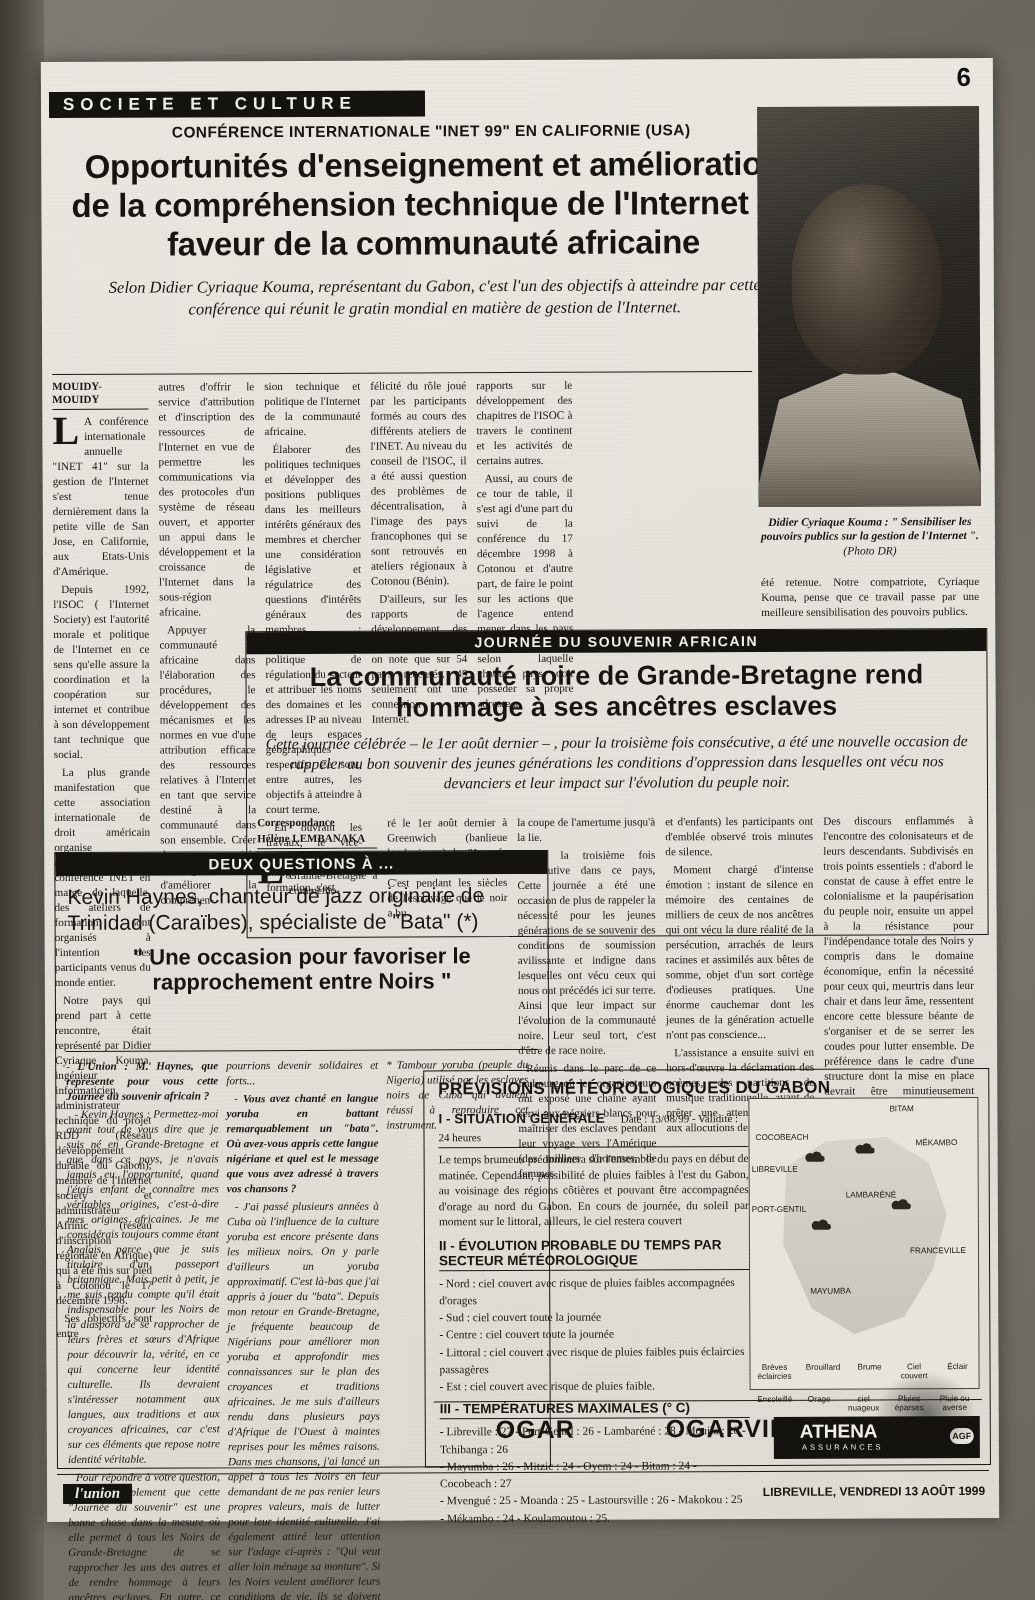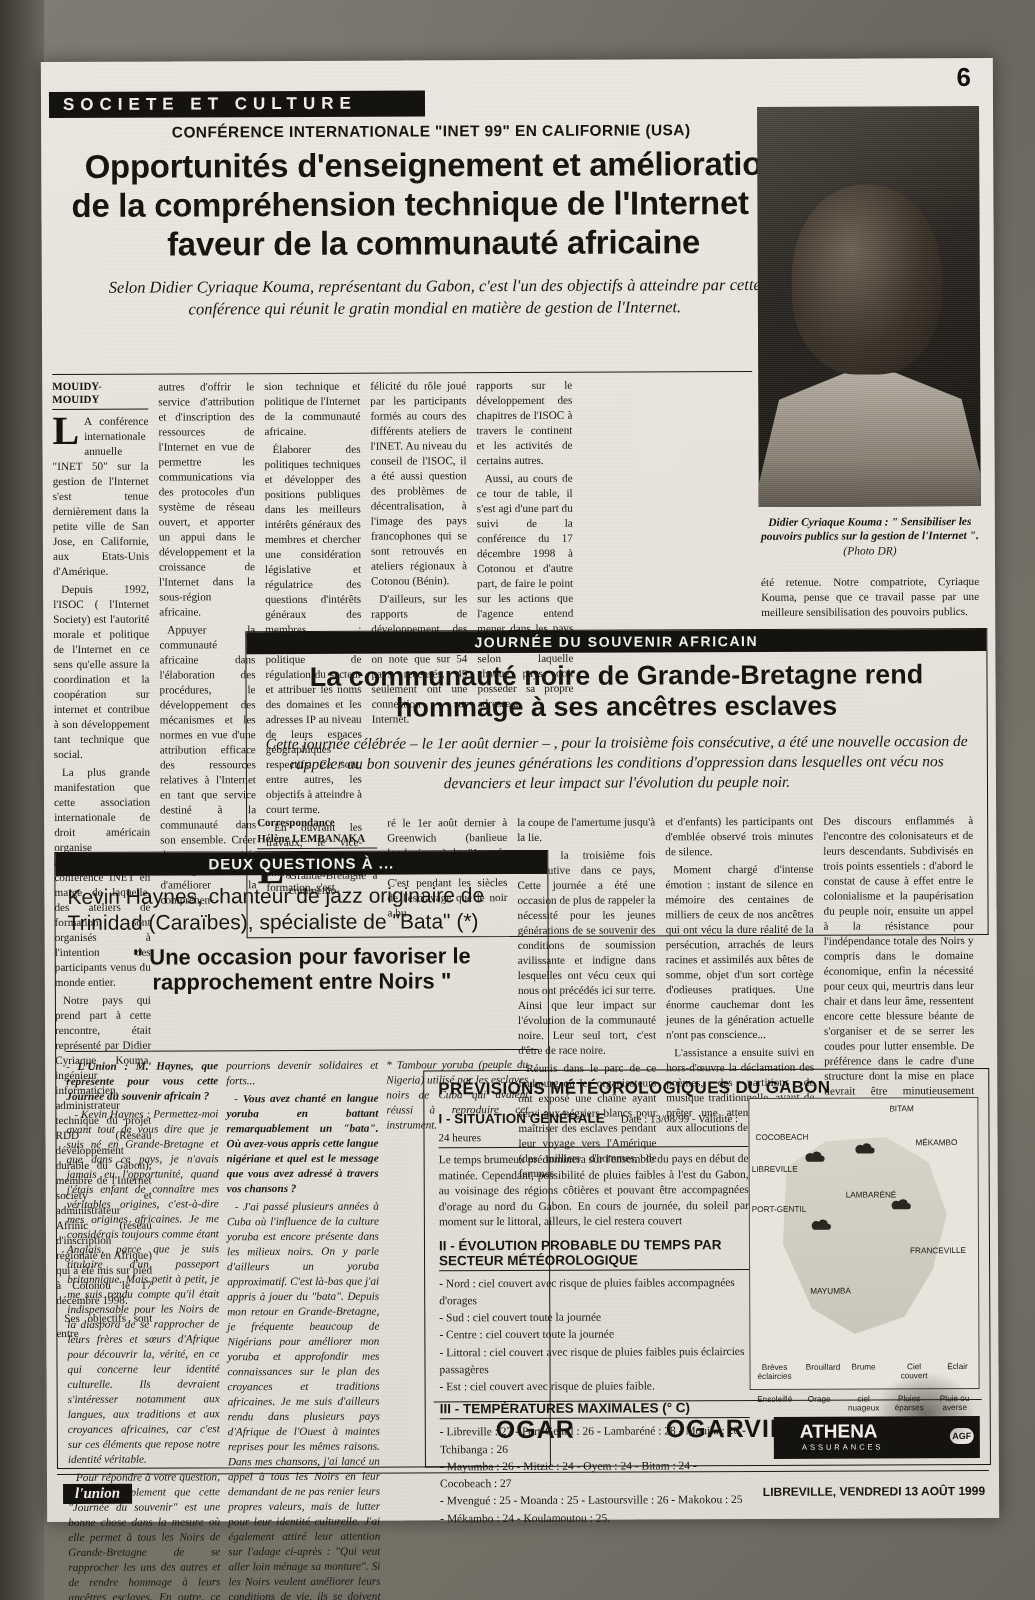--- a/index.html
+++ b/index.html
@@ -164,21 +164,21 @@
         <span>Didier Cyriaque Kouma : " Sensibiliser les pouvoirs publics sur la gestion de l'Internet ".</span>
         <span class="photoby">(Photo DR)</span>
       </div>
 
       <div class="rule" style="left:10px;top:312px;width:700px;height:1.4px;"></div>
 
       <div class="cols">
         <div class="col" style="width:96px;margin-right:10px;">
           <div class="credit">MOUIDY-MOUIDY</div>
           <div class="rule" style="position:static;height:1px;width:100%;margin-bottom:4px;"></div>
-          <p class="first"><span class="dropcap">L</span><span>A conférence internationale annuelle "INET 50" sur la gestion de l'Internet s'est tenue dernièrement dans la petite ville de San Jose, en Californie, aux Etats-Unis d'Amérique.</span></p>
+          <p class="first"><span class="dropcap">L</span><span>A conférence internationale annuelle "INET 41" sur la gestion de l'Internet s'est tenue dernièrement dans la petite ville de San Jose, en Californie, aux Etats-Unis d'Amérique.</span></p>
           <p>Depuis 1992, l'ISOC ( l'Internet Society) est l'autorité morale et politique de l'Internet en ce sens qu'elle assure la coordination et la coopération sur internet et contribue à son développement tant technique que social.</p>
           <p>La plus grande manifestation que cette association internationale de droit américain organise annuellement, est la conférence INET en marge de laquelle, des ateliers de formation sont organisés à l'intention des participants venus du monde entier.</p>
           <p>Notre pays qui prend part à cette rencontre, était représenté par Didier Cyriaque Kouma, ingénieur informaticien, administrateur technique du projet RDD (Réseau développement durable du Gabon), membre de l'Internet society et administrateur Afrinic (réseau d'inscription régionale en Afrique) qui a été mis sur pied à Cotonou le 17 décembre 1998.</p>
           <p>Ses objectifs sont entre</p>
         </div>
         <div class="col" style="width:96px;margin-right:10px;">
           <p class="first">autres d'offrir le service d'attribution et d'inscription des ressources de l'Internet en vue de permettre les communications via des protocoles d'un système de réseau ouvert, et apporter un appui dans le développement et la croissance de l'Internet dans la sous-région africaine.</p>
           <p>Appuyer la communauté africaine dans l'élaboration des procédures, le développement des mécanismes et les normes en vue d'une attribution efficace des ressources relatives à l'Internet en tant que service destiné à la communauté dans son ensemble. Créer des opportunités d'enseignement afin d'améliorer la compréhen-</p>
         </div>
         <div class="col" style="width:96px;margin-right:10px;">
@@ -303,21 +303,21 @@
               <path d="M4 11h14a3 3 0 0 0 0-6 5 5 0 0 0-9-2 4 4 0 0 0-5 8z" fill="#2a2720"></path>
             </svg>
           <svg class="micon" style="left:60px;top:120px;" viewBox="0 0 22 14">
               <path d="M4 11h14a3 3 0 0 0 0-6 5 5 0 0 0-9-2 4 4 0 0 0-5 8z" fill="#2a2720"></path>
             </svg>
 
           <div style="position:absolute;left:4px;top:264px;width:220px;">
             <div style="display:flex;justify-content:space-between;">
               <div class="mlabel" style="position:static;width:40px;text-align:center;">Brèves éclaircies</div>
               <div class="mlabel" style="position:static;width:44px;text-align:center;">Brouillard</div>
-              <div class="mlabel" style="position:static;width:36px;text-align:left;">Brume</div>
+              <div class="mlabel" style="position:static;width:36px;text-align:center;">Brume</div>
               <div class="mlabel" style="position:static;width:40px;text-align:center;">Ciel couvert</div>
               <div class="mlabel" style="position:static;width:34px;text-align:center;">Éclair</div>
             </div>
             <div style="display:flex;justify-content:space-between;margin-top:14px;">
               <div class="mlabel" style="position:static;width:40px;text-align:center;">Ensoleillé</div>
               <div class="mlabel" style="position:static;width:38px;text-align:center;">Orage</div>
               <div class="mlabel" style="position:static;width:40px;text-align:center;">ciel nuageux</div>
               <div class="mlabel" style="position:static;width:40px;text-align:center;">Pluies éparses</div>
               <div class="mlabel" style="position:static;width:40px;text-align:center;">Pluie ou averse</div>
             </div>

